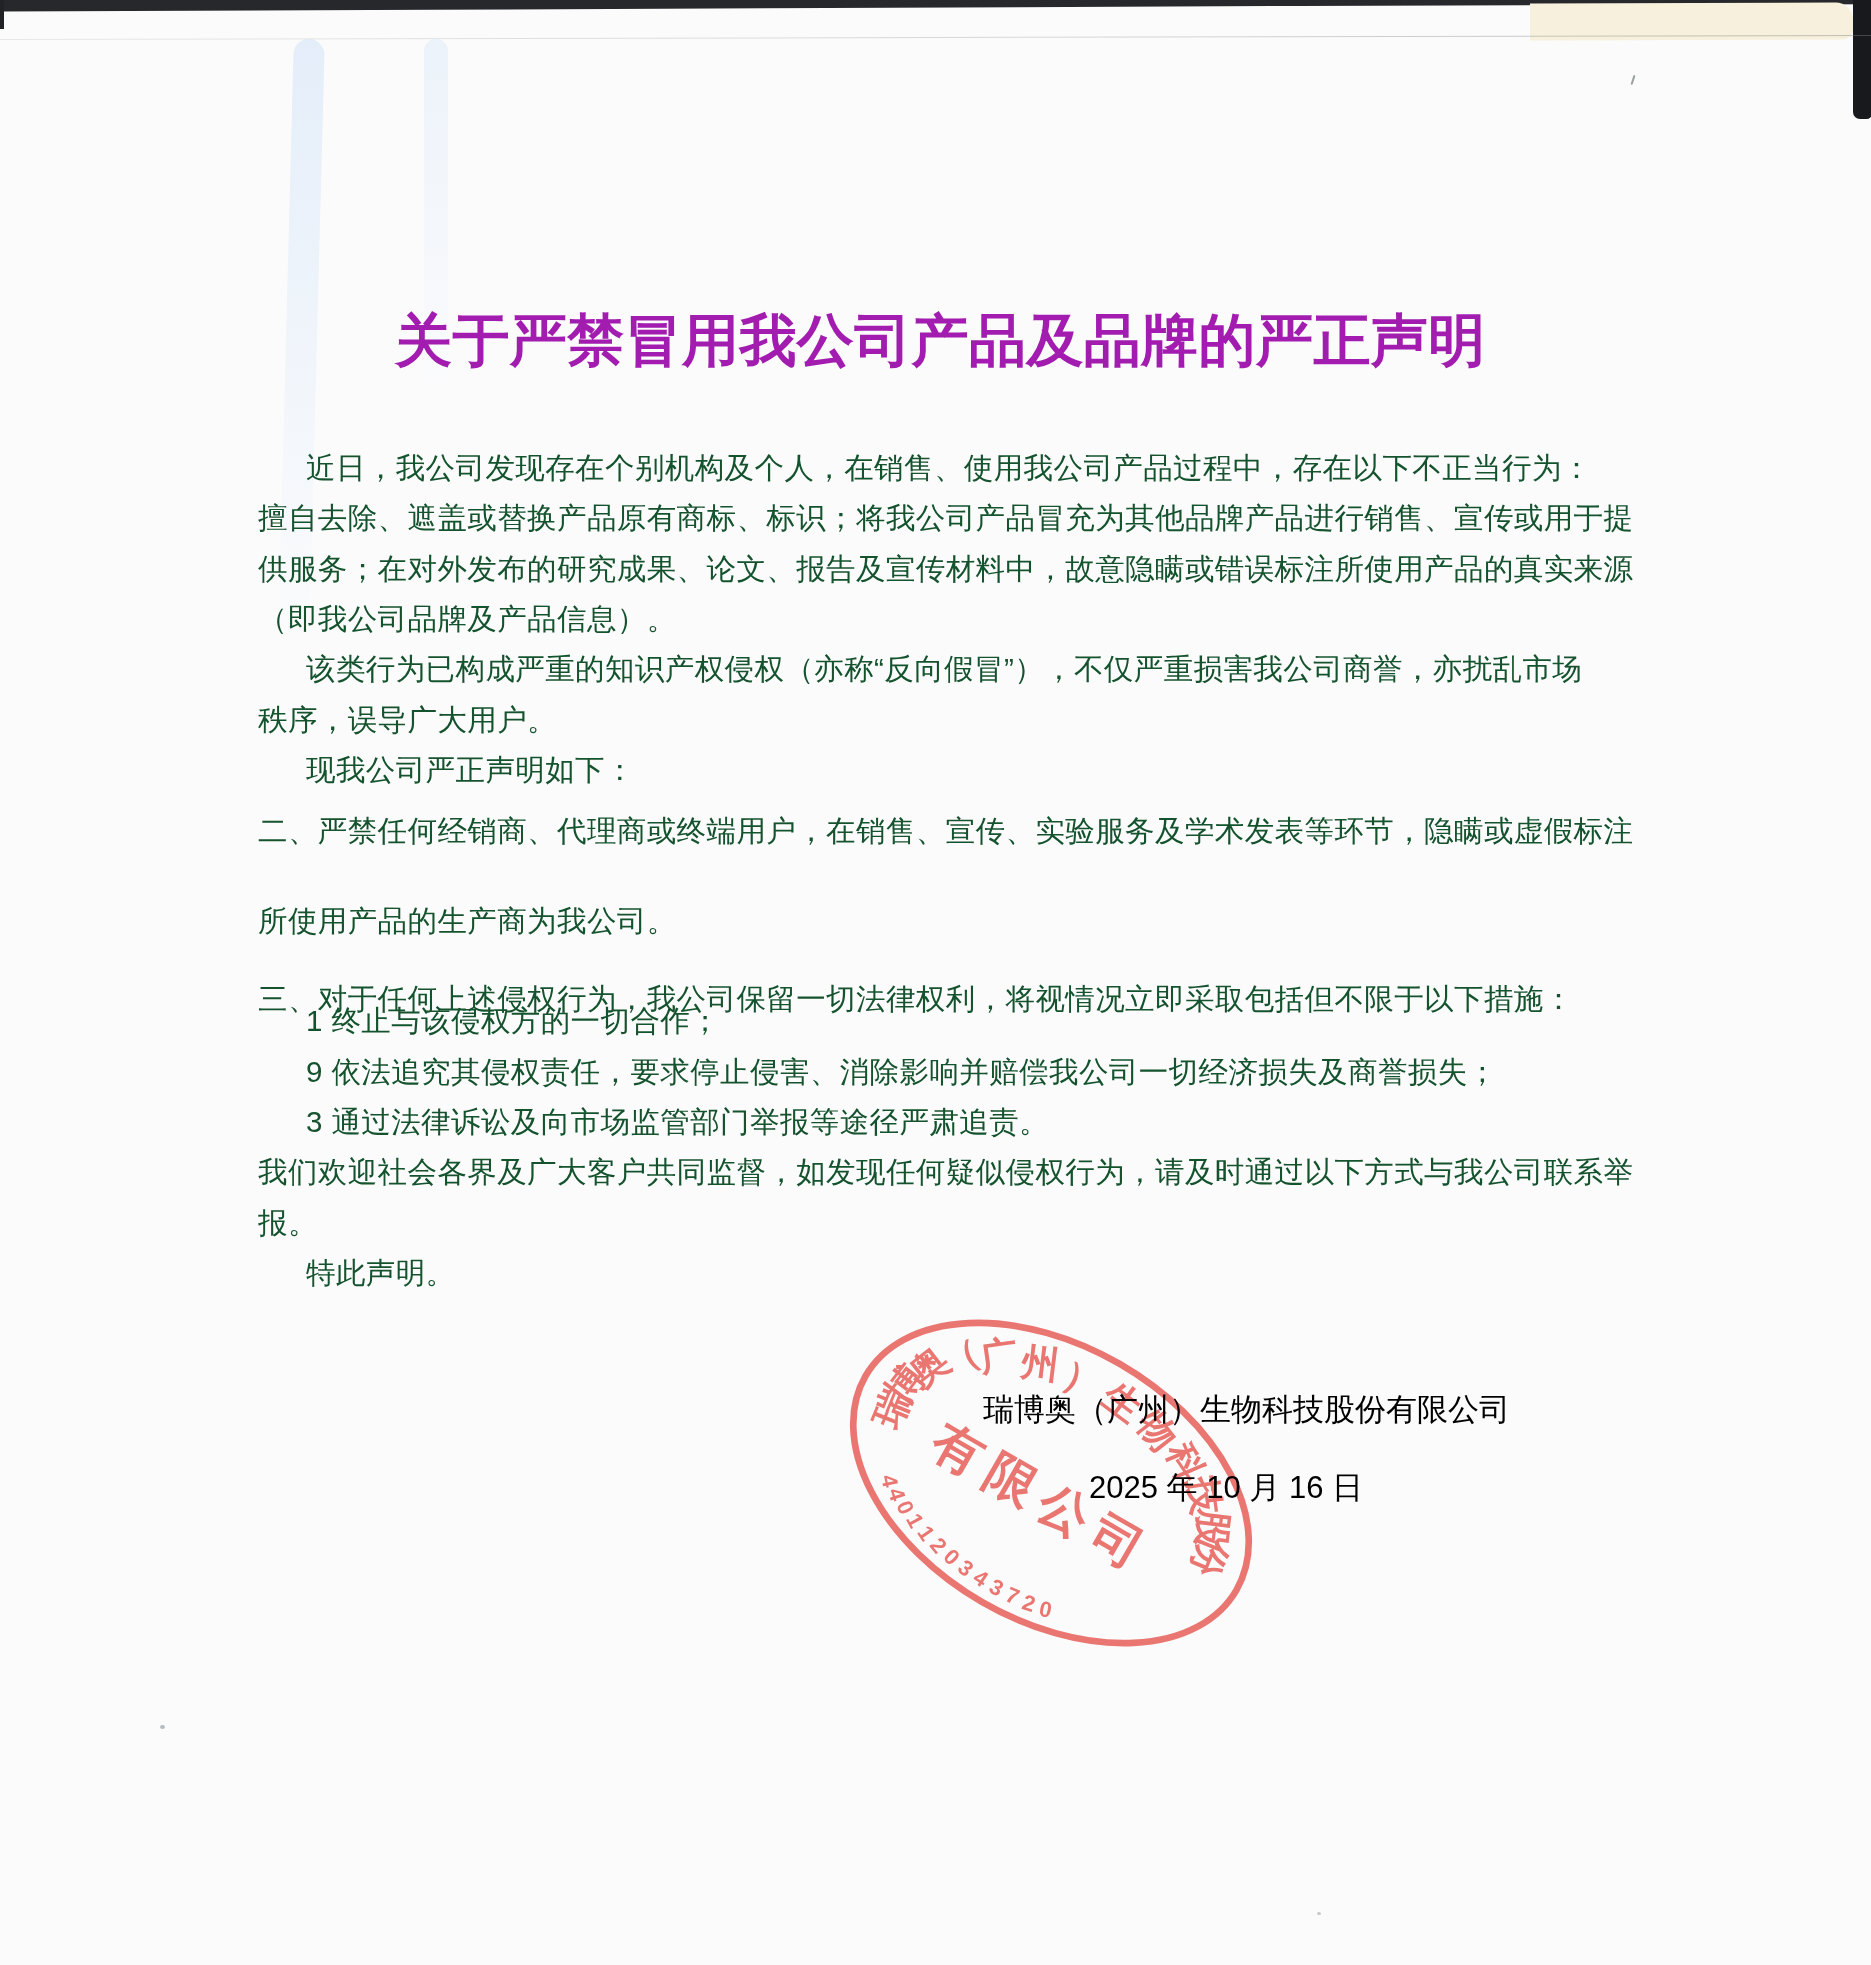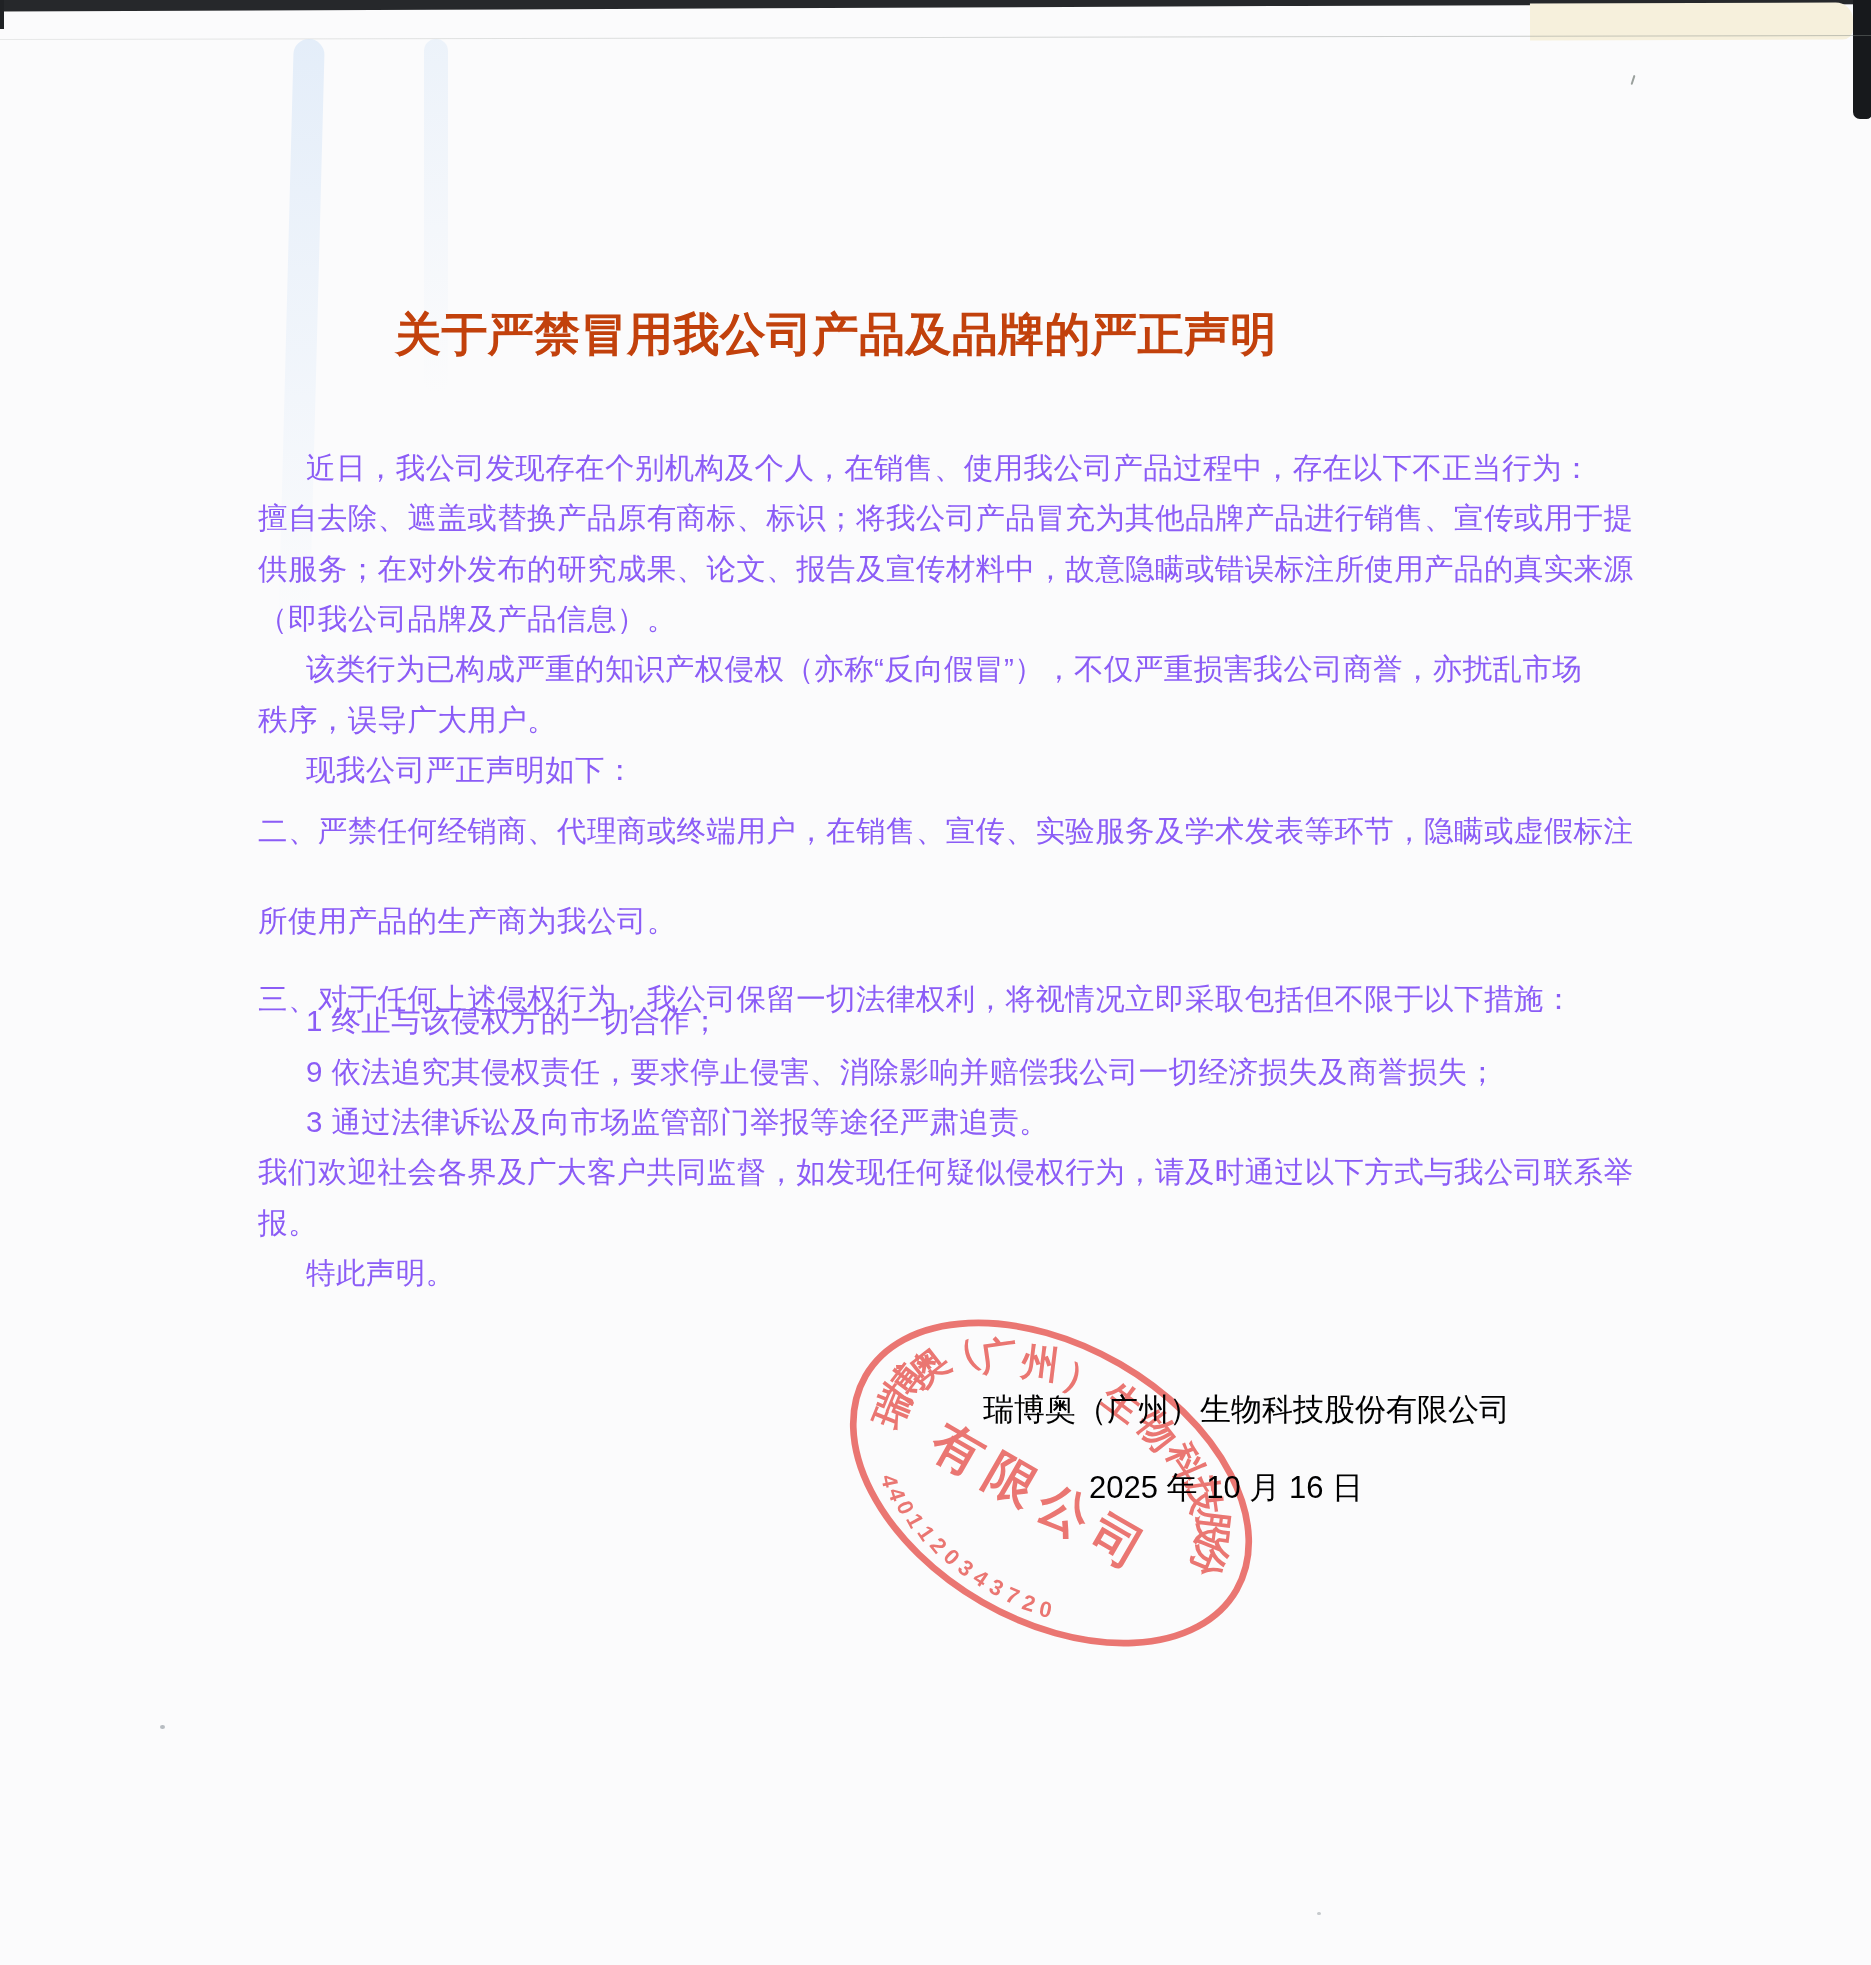--- a/index.html
+++ b/index.html
@@ -38,26 +38,26 @@
   .streak-2{left:424px;top:39px;width:23.6px;height:354px;
     background:linear-gradient(to bottom, rgba(208,226,246,.35), rgba(208,226,246,0));
     border-radius:11.8px;}
   .speck{position:absolute;border-radius:50%;}
   .speck-1{left:160px;top:1725px;width:4.7px;height:3.9px;background:#b7bcc1;}
   .speck-2{left:1317px;top:1912px;width:3.5px;height:3.1px;background:#c6cacd;}
   .speck-3{left:1632px;top:75px;width:2.4px;height:10.2px;background:#9aa09d;transform:rotate(18deg);border-radius:1.2px;}
   
   .doc-title{
     position:absolute;left:395px;top:309px;width:1112px;
-    font-size:46px;line-height:1.1;font-weight:bold;
-    color:#c2410c;letter-spacing:0.4px;white-space:nowrap;
+    font-size:57px;line-height:1.1;font-weight:bold;
+    color:#a21caf;letter-spacing:0.4px;white-space:nowrap;
   }
   .doc-line{
     position:absolute;left:258px;width:1372px;
-    font-size:29.5px;line-height:39px;color:#8b5cf6;
+    font-size:29.5px;line-height:39px;color:#14532d;
     letter-spacing:0.4px;white-space:nowrap;
   }
   .doc-line.ind{padding-left:48px;}
   .sig-line{
     position:absolute;font-size:31px;color:#000000;
     letter-spacing:0;white-space:nowrap;
   }
   .sig-company{left:983px;top:1389px;}
   .sig-date{left:1089px;top:1435px;margin-top:32px;}
   

